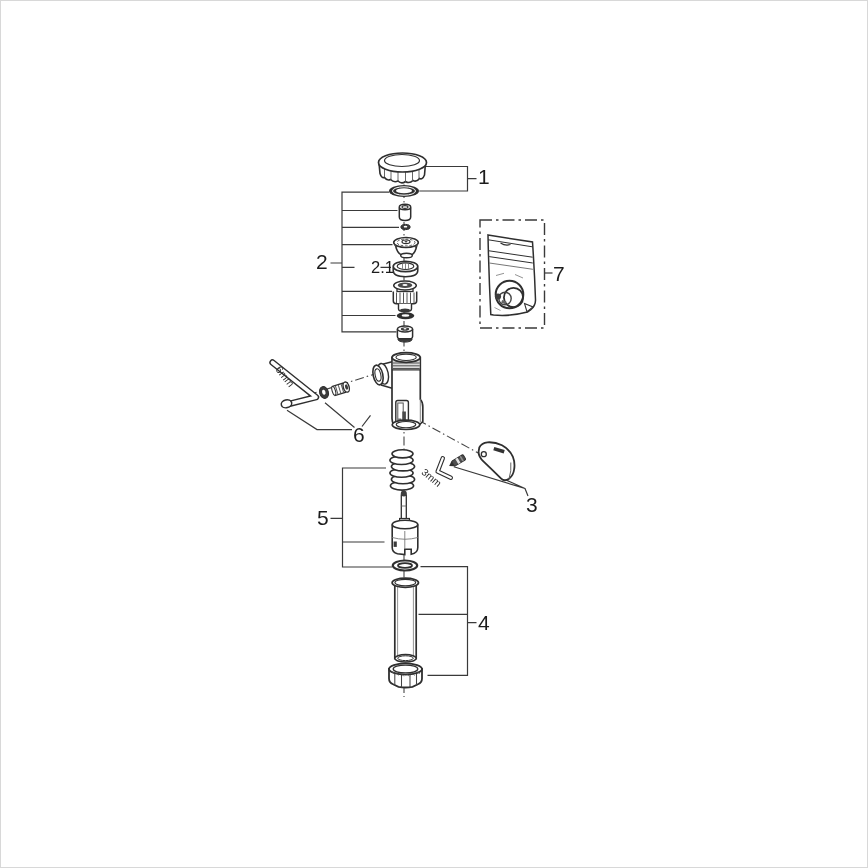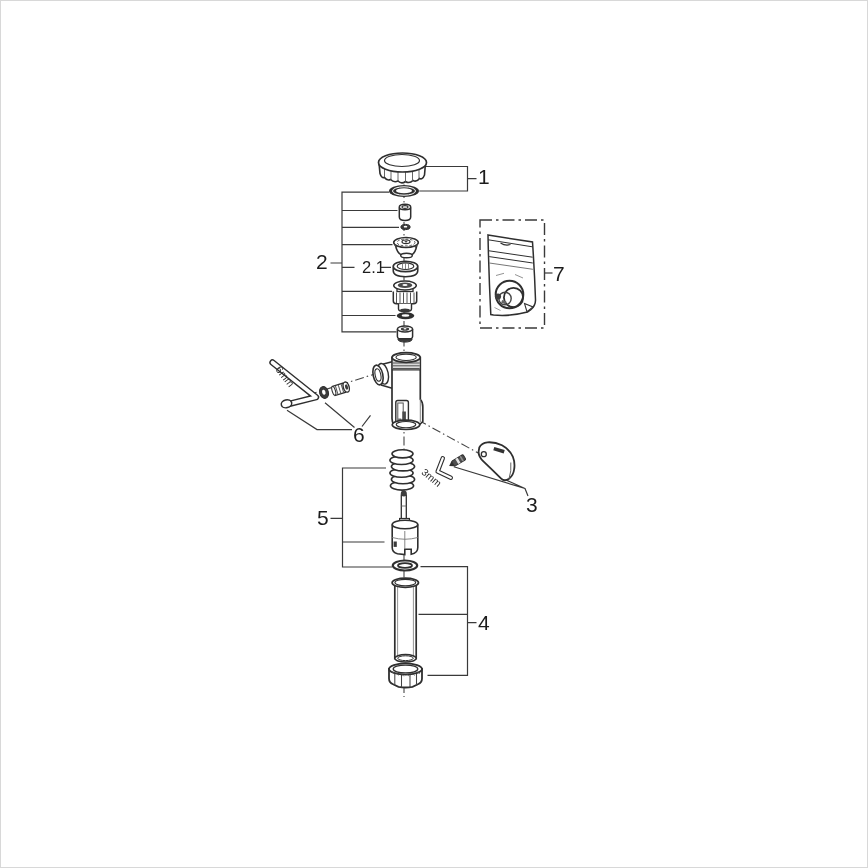--- a/index.html
+++ b/index.html
@@ -223,21 +223,21 @@
     <path d="M393.8,669.5 V684.3 M400.5,670.5 V686.5 M409,670.5 V686.5 M415.5,669.5 V684.3" stroke="#444" stroke-width="1.05"></path>
     <ellipse cx="404.5" cy="668" rx="16.5" ry="5.6" fill="#fff" stroke-width="1.8"></ellipse>
     <ellipse cx="404.5" cy="668" rx="12.3" ry="3.9" stroke-width="1.3"></ellipse>
     <path d="M390.5,670.5 l2.8,2 M395.5,672.3 l2.4,2 M400.8,673.2 l2,2.1 M406.2,673.4 l2,2
              M411.5,672.6 l2.3,1.9 M416.2,670.9 l2.6,1.8" stroke="#555" stroke-width="0.8"></path>
   </g>
 </svg>
 
   <span class="callout" style="left:477px;top:165px">1</span>
   <span class="callout" style="left:315px;top:250px">2</span>
-  <span class="callout small" style="left:361px;top:258px">2.1</span>
+  <span class="callout small" style="left:370px;top:258px">2.1</span>
   <span class="callout" style="left:525px;top:493px">3</span>
   <span class="callout" style="left:477px;top:611px">4</span>
   <span class="callout" style="left:316px;top:506px">5</span>
   <span class="callout" style="left:352px;top:423px">6</span>
   <span class="callout" style="left:552px;top:262px">7</span>
 
   <span class="mmlabel" style="left:281px;top:363px;transform:rotate(52deg)">6mm</span>
   <span class="mmlabel" style="left:425px;top:466px;transform:rotate(40deg);font-size:10px">3mm</span>
 </div>
 

